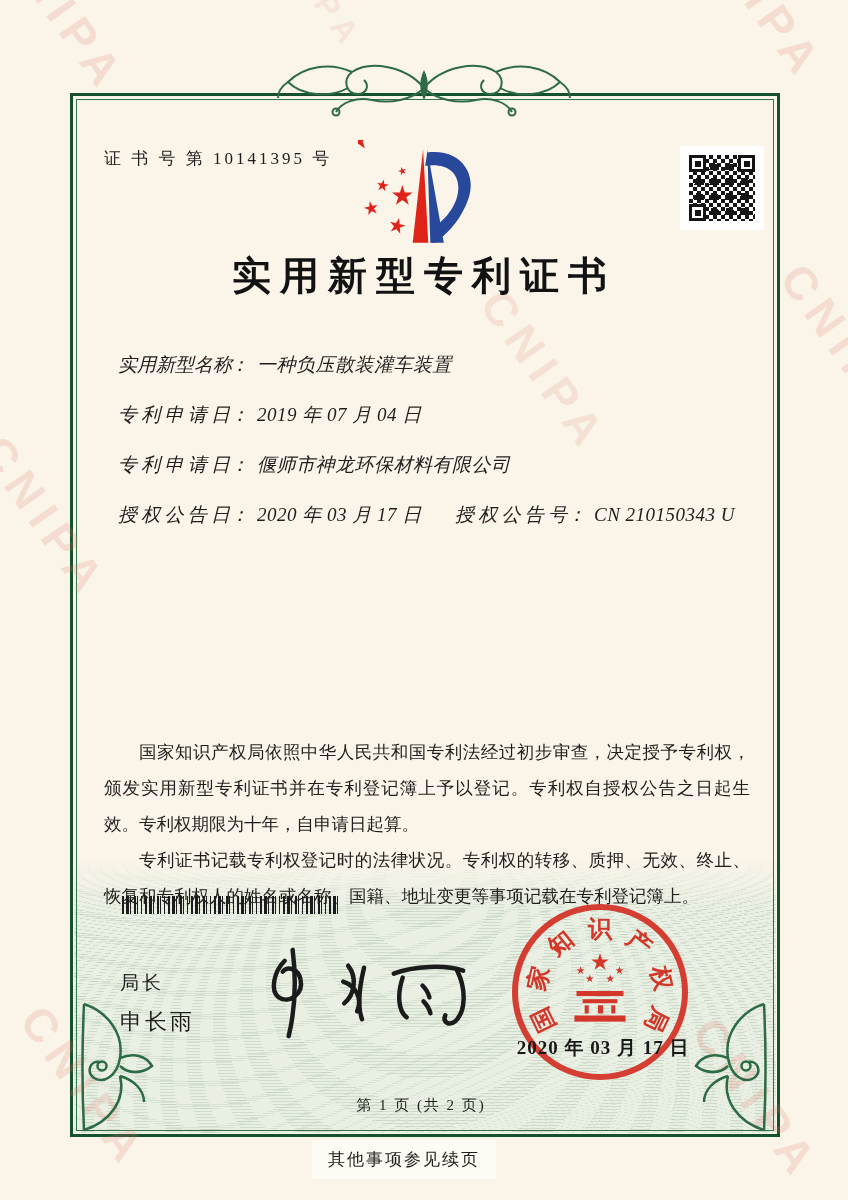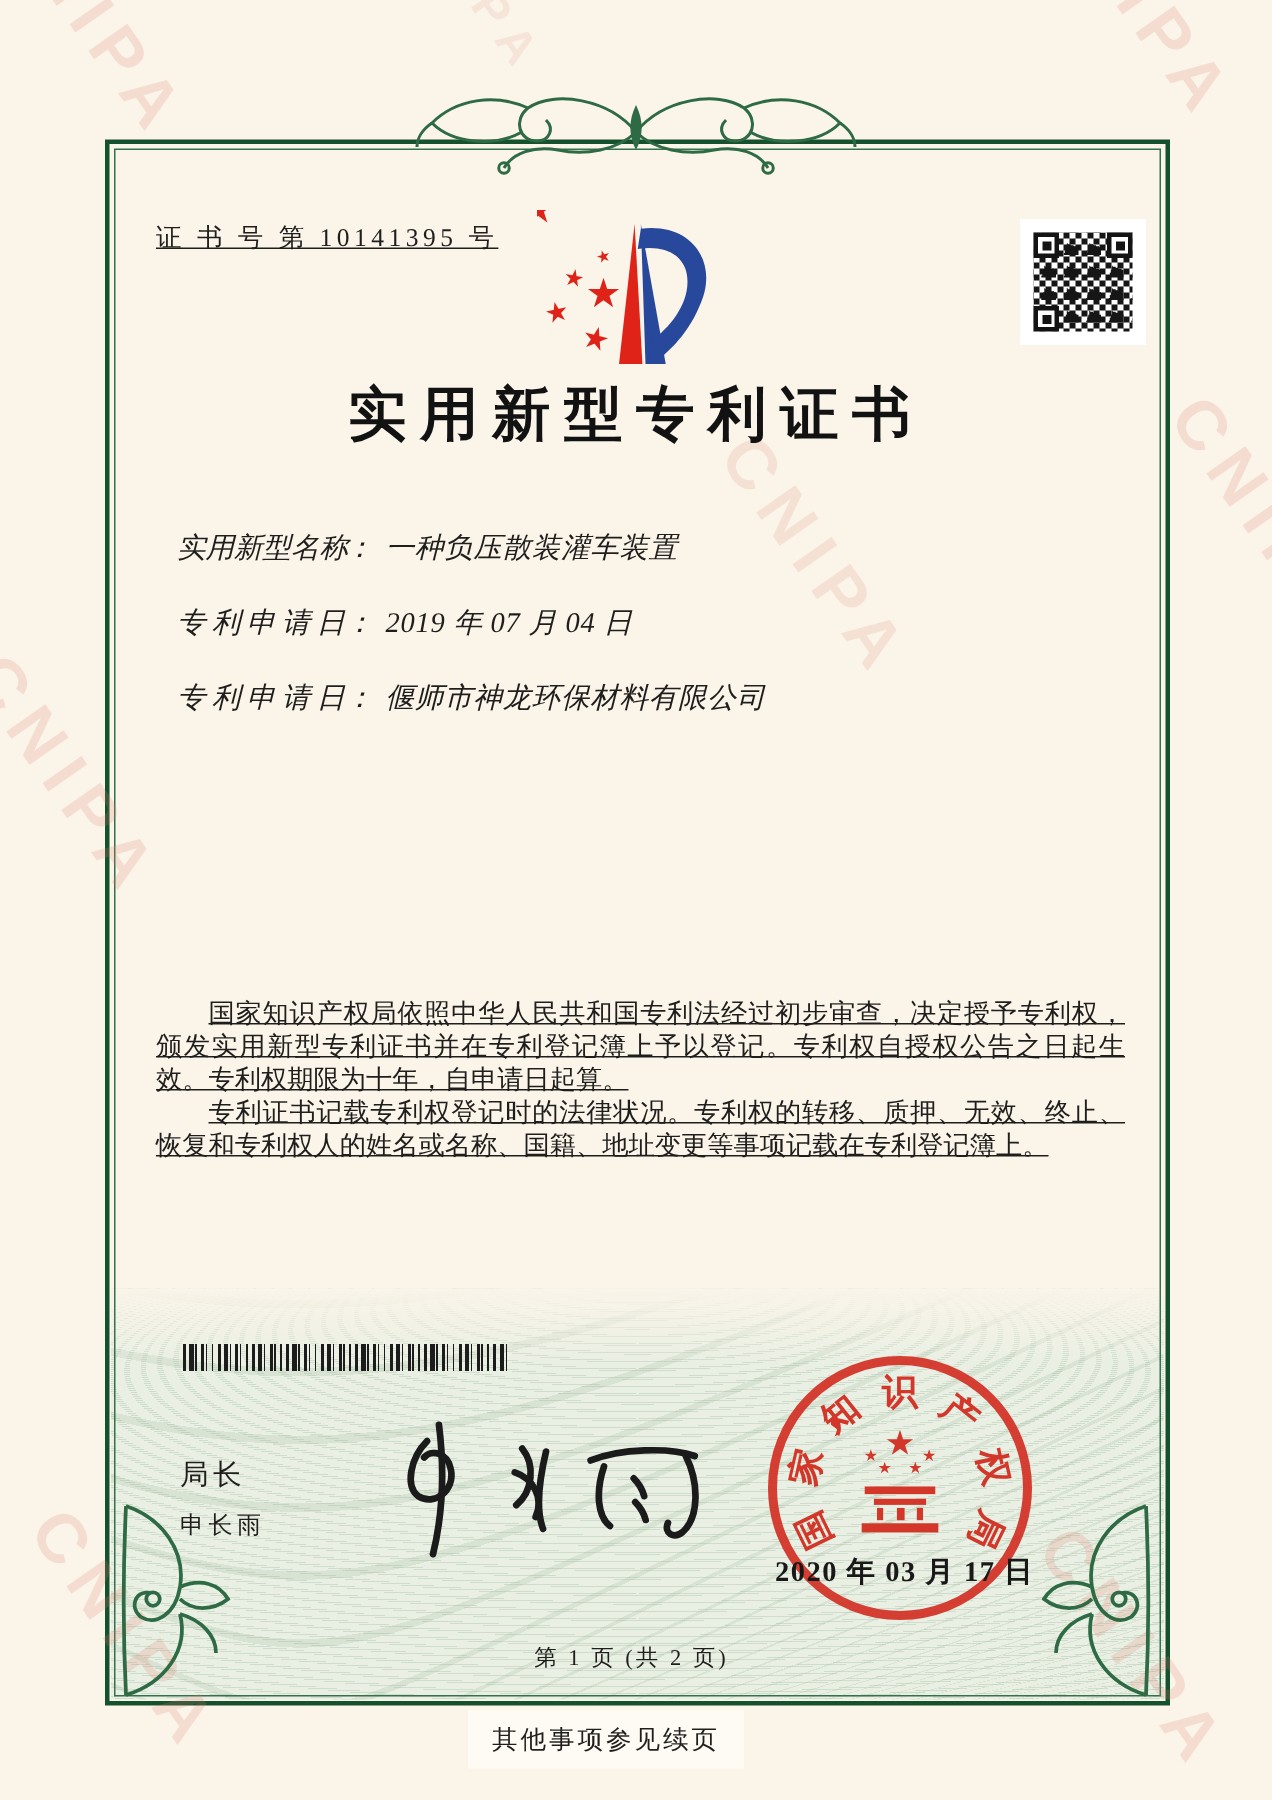--- a/index.html
+++ b/index.html
@@ -42,21 +42,21 @@
   }
   .green-band::before {
     content:""; position:absolute; left:0; right:0; top:0; height:52px;
     background:linear-gradient(#faf4e9, rgba(250,244,233,0));
   }
   .ornament-top { position:absolute; left:272px; top:52px; width:304px; height:72px; z-index:2; }
   .ornament-corner { position:absolute; top:1000px; width:82px; height:134px; z-index:2; }
   .ornament-corner.left  { left:74px; }
   .ornament-corner.right { left:692px; transform:scaleX(-1); }
   
-  .cert-no { position:absolute; left:104px; top:147px; font-size:17px; letter-spacing:3px; z-index:2;text-decoration:underline; }
+  .cert-no { position:absolute; left:104px; top:147px; font-size:17px; letter-spacing:3px; z-index:2; }
   .logo { position:absolute; left:358px; top:140px; width:126px; height:112px; z-index:2; }
   .qr {
     position:absolute; left:680px; top:146px; width:84px; height:84px;
     background:#ffffff; padding:9px; z-index:2;
   }
   .qr-pattern {
     position:relative; width:100%; height:100%;
     background-color:#fff;
     background-image:
       repeating-conic-gradient(#161616 0% 25%, rgba(0,0,0,0) 0% 50%),
@@ -76,37 +76,37 @@
   .flabel {
     display:inline-block; width:112px; vertical-align:bottom;
     text-align:justify; text-align-last:justify;
   }
   .fcolon { display:inline-block; }
   .fval { margin-left:8px; letter-spacing:0.5px; }
   .fval-fixed { display:inline-block; width:155px; margin-left:8px; letter-spacing:0.5px; }
   .grant-gap { display:inline-block; width:43px; }
   
   .body-text {
-    position:absolute; left:104px; top:664px; width:646px;
-    font-size:17.5px; line-height:22px; text-align:justify; z-index:2;text-decoration:underline;
+    position:absolute; left:104px; top:734px; width:646px;
+    font-size:17.5px; line-height:36px; text-align:justify; z-index:2;
   }
   .body-text p { text-indent:2em; }
   
   .barcode {
     position:absolute; left:122px; top:896px; width:218px; height:18px; z-index:2;
     background-image:repeating-linear-gradient(90deg,
       #1c1c1c 0 2px, rgba(0,0,0,0) 2px 4px,
       #1c1c1c 4px 7px, rgba(0,0,0,0) 7px 8px,
       #1c1c1c 8px 9px,  rgba(0,0,0,0) 9px 12px,
       #1c1c1c 12px 14px, rgba(0,0,0,0) 14px 15px,
       #1c1c1c 15px 16px, rgba(0,0,0,0) 16px 19px,
       #1c1c1c 19px 20px, rgba(0,0,0,0) 20px 23px);
   }
   .signer-title { position:absolute; left:120px; top:970px; font-size:19px; letter-spacing:3px; z-index:2; }
-  .signer-name  { position:absolute; left:120px; top:1007px; font-size:16px; letter-spacing:3px; z-index:2; }
+  .signer-name  { position:absolute; left:120px; top:1007px; font-size:22px; letter-spacing:3px; z-index:2; }
   .signature { position:absolute; left:252px; top:942px; width:228px; height:98px; z-index:2; }
   
   .seal {
     position:absolute; left:512px; top:904px; width:176px; height:176px;
     border:6px solid rgba(211,47,36,0.92); border-radius:50%; z-index:3;
   }
   .seal-char {
     position:absolute; left:50%; top:50%;
     font-size:24px; font-weight:bold; color:#d2372a; line-height:1;
   }
@@ -208,20 +208,23 @@
 
   <div class="fields">
     <div class="frow">
       <span class="flabel">实用新型名称</span><span class="fcolon">：</span><span class="fval">一种负压散装灌车装置</span>
     </div>
     <div class="frow">
       <span class="flabel">专利申请日</span><span class="fcolon">：</span><span class="fval">2019 年 07 月 04 日</span>
     </div>
     <div class="frow">
       <span class="flabel">专利申请日</span><span class="fcolon">：</span><span class="fval">偃师市神龙环保材料有限公司</span>
+    </div>
+    <div class="frow">
+      <span class="flabel">授权公告日</span><span class="fcolon">：</span><span class="fval-fixed">2020 年 03 月 17 日</span><span class="grant-gap"></span><span class="flabel">授权公告号</span><span class="fcolon">：</span><span class="fval">CN 210150343 U</span>
     </div>
   </div>
 
   <div class="body-text">
     <p>国家知识产权局依照中华人民共和国专利法经过初步审查，决定授予专利权，颁发实用新型专利证书并在专利登记簿上予以登记。专利权自授权公告之日起生效。专利权期限为十年，自申请日起算。</p>
     <p>专利证书记载专利权登记时的法律状况。专利权的转移、质押、无效、终止、恢复和专利权人的姓名或名称、国籍、地址变更等事项记载在专利登记簿上。</p>
   </div>
 
   <div class="barcode"></div>
 

